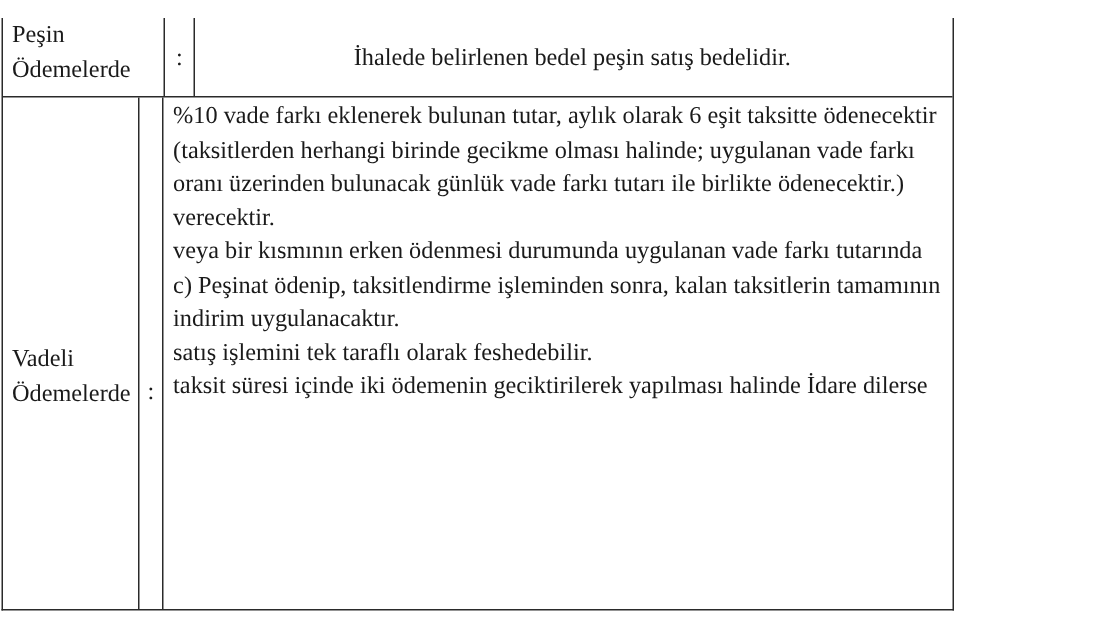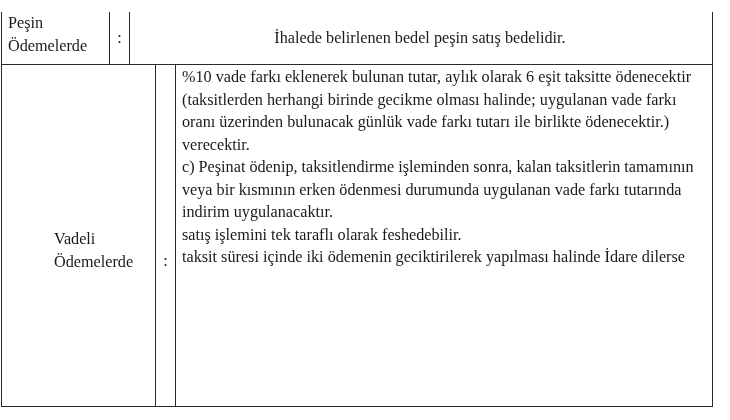--- a/index.html
+++ b/index.html
@@ -12,21 +12,21 @@
       height: 420px;
       overflow: hidden;
       position: relative;
       font-family: "Liberation Serif", "DejaVu Serif", serif;
       color: #1a1a1a;
     }
     .table {
       position: absolute;
       left: 1px;
       top: 12px;
-      width: 712px;
+      width: 635px;
       border-left: 1.5px solid #2a2a2a;
       border-right: 1.5px solid #2a2a2a;
       border-bottom: 1.5px solid #2a2a2a;
       box-sizing: border-box;
     }
     .row {
       display: flex;
       position: relative;
       box-sizing: border-box;
     }
@@ -64,21 +64,20 @@
     .row-1 .content-cell {
       display: flex;
       align-items: center;
     }
     .row-1 .label-cell {
       justify-content: flex-start;
       padding-top: 0px;
     }
     .row-2 .label-cell {
       padding-top: 30px;
-      margin-left: 46px;
     }
     .row-2 .colon-cell {
       padding-top: 52px;
     }
     .row-2 .content-cell {
       padding-top: 1px;
     }
     .line {
       display: block;
       white-space: nowrap;
@@ -108,21 +107,21 @@
       <span class="line">Ödemelerde</span>
     </div>
     <div class="cell colon-cell">
       <span>:</span>
     </div>
     <div class="cell content-cell">
       <span class="line">%10 vade farkı eklenerek bulunan tutar, aylık olarak 6 eşit taksitte ödenecektir</span>
       <span class="line">(taksitlerden herhangi birinde gecikme olması halinde; uygulanan vade farkı</span>
       <span class="line">oranı üzerinden bulunacak günlük vade farkı tutarı ile birlikte ödenecektir.)</span>
       <span class="line">verecektir.</span>
+      <span class="line">veya bir kısmının erken ödenmesi durumunda uygulanan vade farkı tutarında</span>
       <span class="line">c) Peşinat ödenip, taksitlendirme işleminden sonra, kalan taksitlerin tamamının</span>
-      <span class="line">veya bir kısmının erken ödenmesi durumunda uygulanan vade farkı tutarında</span>
       <span class="line">indirim uygulanacaktır.</span>
       <span class="line">satış işlemini tek taraflı olarak feshedebilir.</span>
       <span class="line">taksit süresi içinde iki ödemenin geciktirilerek yapılması halinde İdare dilerse</span>
     </div>
   </div>
 
 </div>
 
 </body></html>

